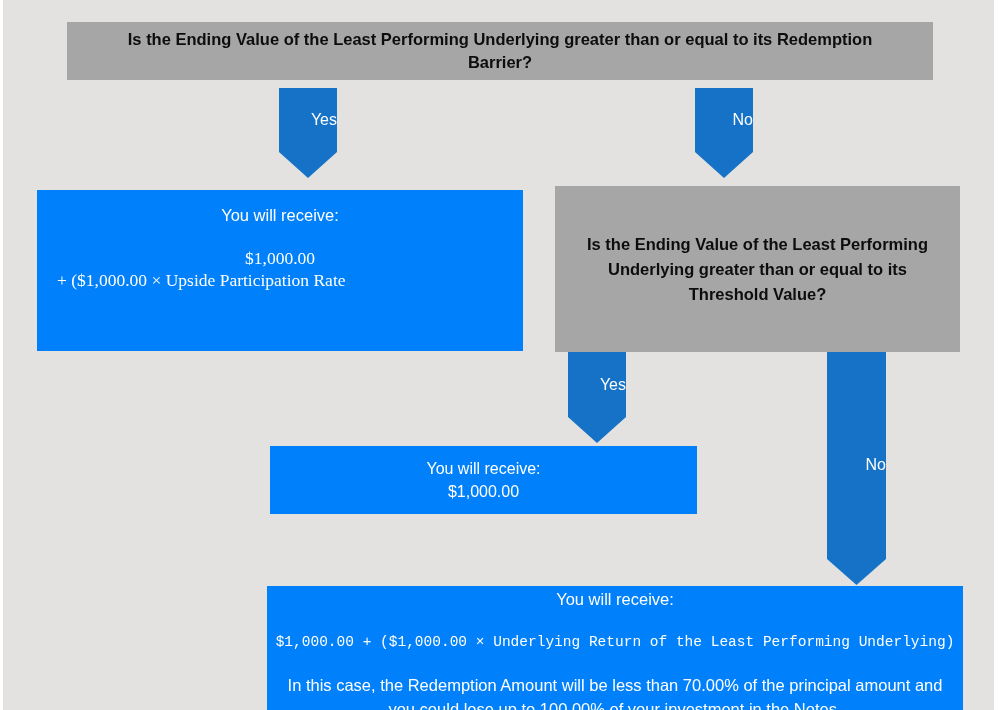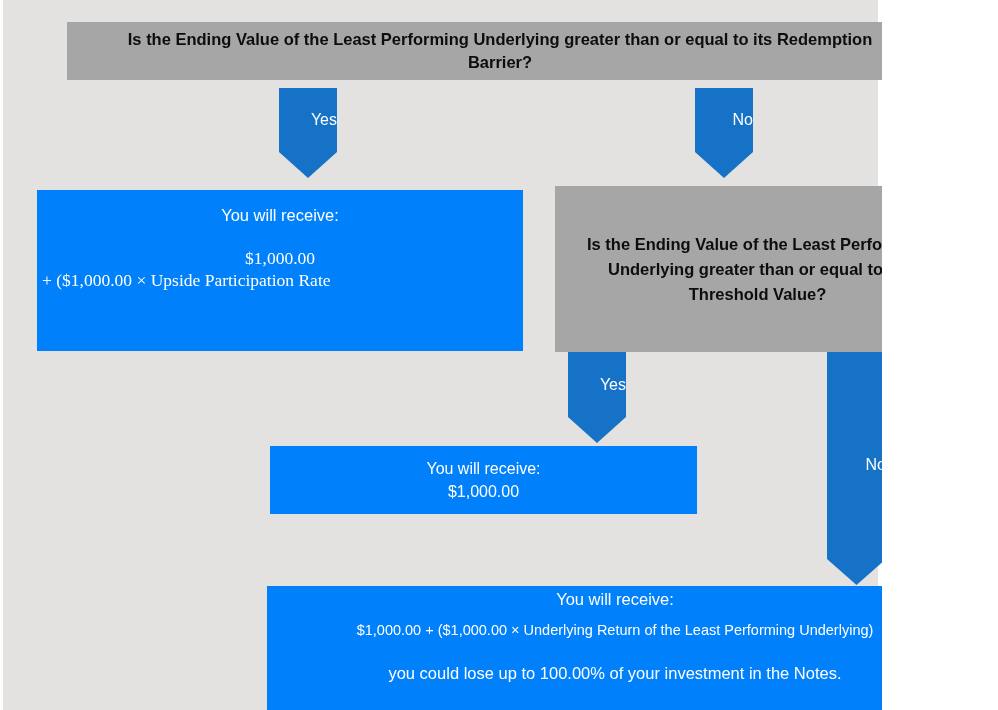--- a/index.html
+++ b/index.html
@@ -5,21 +5,21 @@
   :root{
     --canvas-bg:#e3e2e1;
     --box-blue:#0080fa;
     --arrow-blue:#1572c6;
     --box-gray:#a6a6a6;
     --text-dark:#0d0d0d;
     --text-light:#ffffff;
   }
   html,body{margin:0;padding:0;background:#ffffff;}
   .stage{
-    position:relative;width:882px;height:710px;overflow:hidden;
+    position:relative;width:998px;height:710px;overflow:hidden;
     background:var(--canvas-bg);
     font-family:"Liberation Sans",sans-serif;
   }
   .edge-strip{position:absolute;top:0;bottom:0;background:#ffffff;}
   .edge-left{left:0;width:3px;}
   .edge-right{right:0;width:4px;}
 
   .qbox{
     position:absolute;background:var(--box-gray);color:var(--text-dark);
     display:flex;align-items:center;justify-content:center;text-align:center;
@@ -43,25 +43,25 @@
     position:absolute;background:var(--box-blue);color:var(--text-light);
     box-sizing:border-box;
   }
   .obox-1{left:37px;top:190px;width:486px;height:161px;padding-top:14px;}
   .obox-2{left:270px;top:446px;width:427px;height:68px;padding-top:11px;text-align:center;}
   .obox-3{left:267px;top:586px;width:696px;height:140px;padding-top:3px;text-align:center;}
 
   .receive-heading{font-size:16.5px;line-height:22px;text-align:center;}
   .serif-line{font-family:"Liberation Serif",serif;font-size:17.5px;line-height:22px;}
   .serif-center{text-align:center;}
-  .serif-left{text-align:left;padding-left:5px;}
+  .serif-left{text-align:left;padding-left:20px;}
   .o1-amount-block{margin-top:21px;}
   .o2-line{font-size:16px;line-height:23px;}
   .o3-heading{font-size:16.5px;line-height:21px;}
-  .o3-formula{font-family:Liberation Sans, sans-serif;font-size:14.5px;line-height:20px;margin-top:10px;}
+  .o3-formula{font-family:Liberation Mono, monospace;font-size:14.5px;line-height:20px;margin-top:22px;}
   .o3-note{font-size:16.5px;line-height:24px;margin-top:21px;padding:0 10px;}
 </style>
 </head>
 <body>
 
 <div class="stage">
   <div class="edge-strip edge-left"></div>
   <div class="edge-strip edge-right"></div>
 
   <div class="qbox qbox-1">
@@ -98,16 +98,17 @@
 
   <div class="obox obox-2">
     <div class="o2-line">You will receive:</div>
     <div class="o2-line">$1,000.00</div>
   </div>
 
   <div class="obox obox-3">
     <div class="o3-heading">You will receive:</div>
     <div class="o3-formula">$1,000.00 + ($1,000.00 × Underlying Return of the Least Performing Underlying)</div>
     <div class="o3-note">
+      <div>In this case, the Redemption Amount will be less than 70.00% of the principal amount and</div>
       <div>you could lose up to 100.00% of your investment in the Notes.</div>
     </div>
   </div>
 </div>
 
 </body></html>

